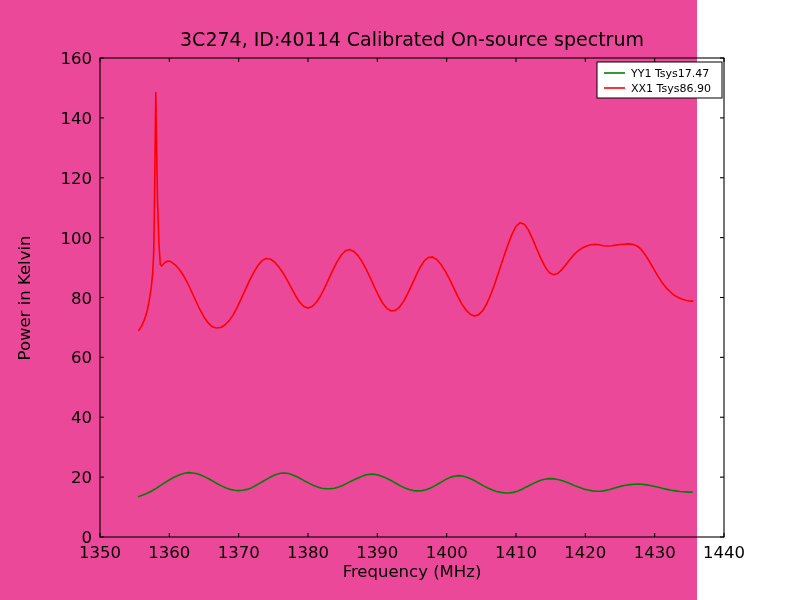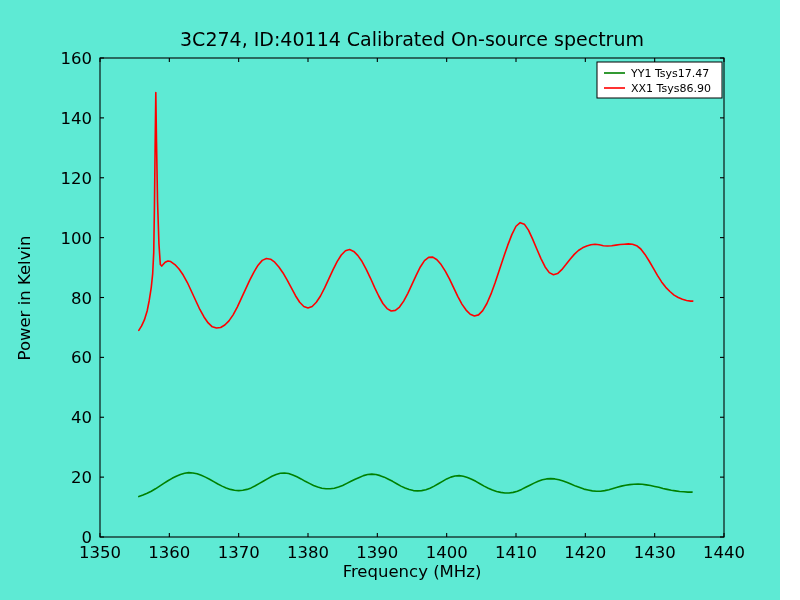--- a/index.html
+++ b/index.html
@@ -8,23 +8,23 @@
     background: #ffffff;
   }
   body {
     width: 800px;
     height: 600px;
     overflow: hidden;
     font-family: "DejaVu Sans", sans-serif;
   }
   #figure {
     position: relative;
-    width: 780px;
+    width: 697px;
     height: 600px;
-    background: #5eead4;
+    background: #ec4899;
   }
   #plot-svg {
     position: absolute;
     left: 0;
     top: 0;
     width: 800px;
     height: 600px;
   }
   .axis-line {
     fill: none;

